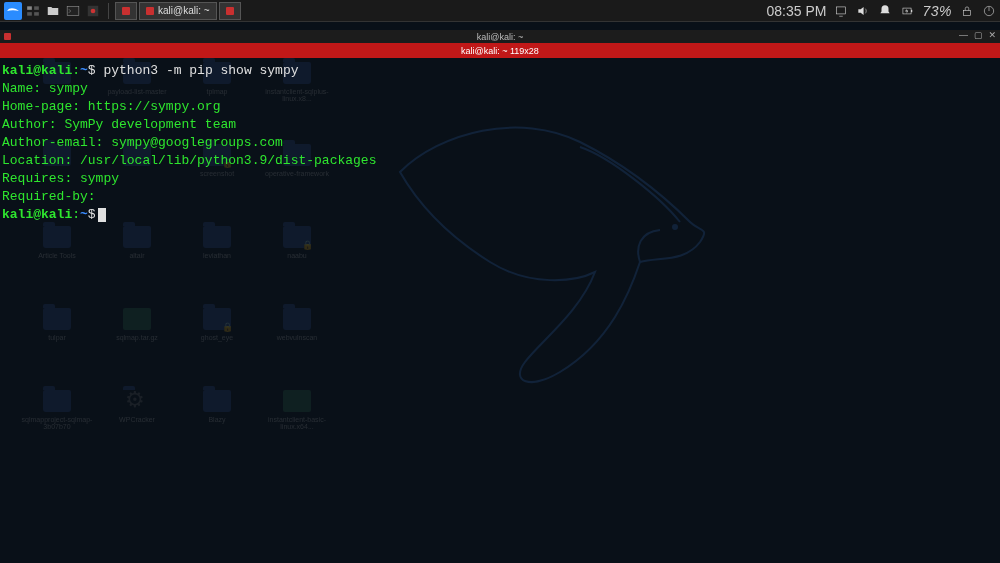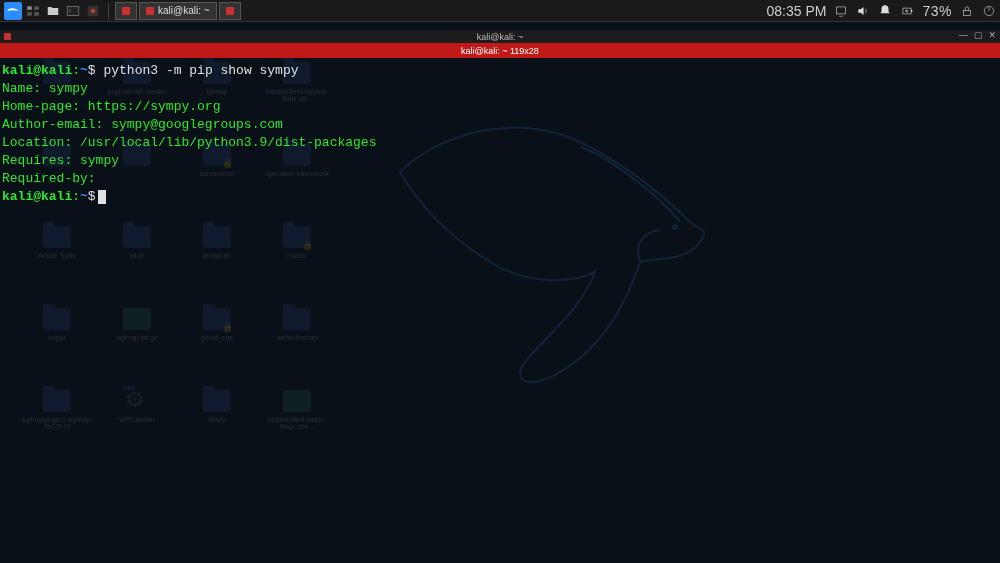--- a/index.html
+++ b/index.html
@@ -26,21 +26,21 @@
 .tb-icon.kali { background: #2a8cff; color: #fff; }
 .tb-task {
   display: flex; align-items: center;
   background: #333; height: 18px; padding: 0 6px;
   font-size: 10px; color: #ddd; font-family: sans-serif;
   border: 1px solid #555; gap: 4px;
 }
 .tb-task .dot { width: 8px; height: 8px; background: #c93030; border-radius: 1px; }
 .tb-sep { width: 1px; height: 16px; background: #444; margin: 0 4px; }
 .icon-svg { width: 14px; height: 14px; fill: #ddd; }
-.battery-pct { letter-spacing: 0.5px; }
+.battery-pct { letter-spacing: 0.5px; font-style: italic; }
 
 .desktop {
   position: absolute; top: 22px; left: 0; right: 0; bottom: 0;
   background: #091018;
 }
 .dragon {
   position: absolute;
   top: 90px; left: 380px;
   width: 340px; height: 300px;
   opacity: 0.25;
@@ -311,20 +311,21 @@
       </div>
     </div>
     <div class="term-sizebar">
       <span>kali@kali: ~ 119x28</span>
     </div>
     <div class="term-body">
       <div class="line"><span class="prompt-user">kali@kali</span><span class="prompt-colon">:</span><span class="prompt-path">~</span><span class="prompt-dollar">$</span> <span class="cmd-text">python3 -m pip show sympy</span></div>
       <div id="output-lines">
           <div class="line">Name: sympy</div>
           <div class="line">Home-page: https://sympy.org</div>
+          <div class="line">Author: SymPy development team</div>
           <div class="line">Author-email: sympy@googlegroups.com</div>
           <div class="line">Location: /usr/local/lib/python3.9/dist-packages</div>
           <div class="line">Requires: sympy</div>
           <div class="line">Required-by:</div>
         </div>
       <div class="line"><span class="prompt-user">kali@kali</span><span class="prompt-colon">:</span><span class="prompt-path">~</span><span class="prompt-dollar">$</span><span class="cursor"></span></div>
     </div>
   </div>
 </div>
 

